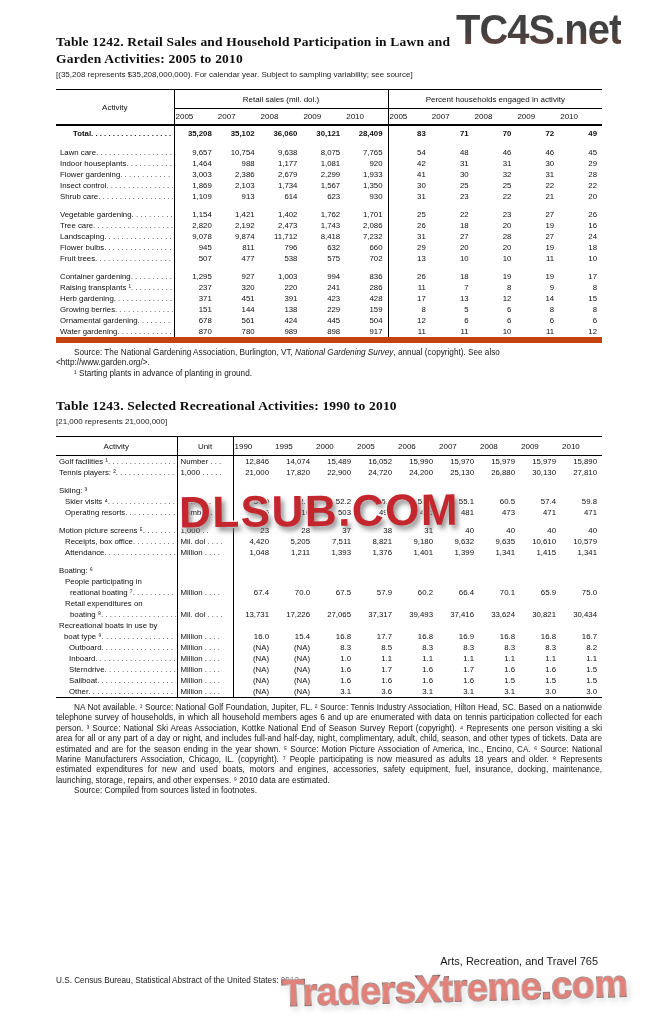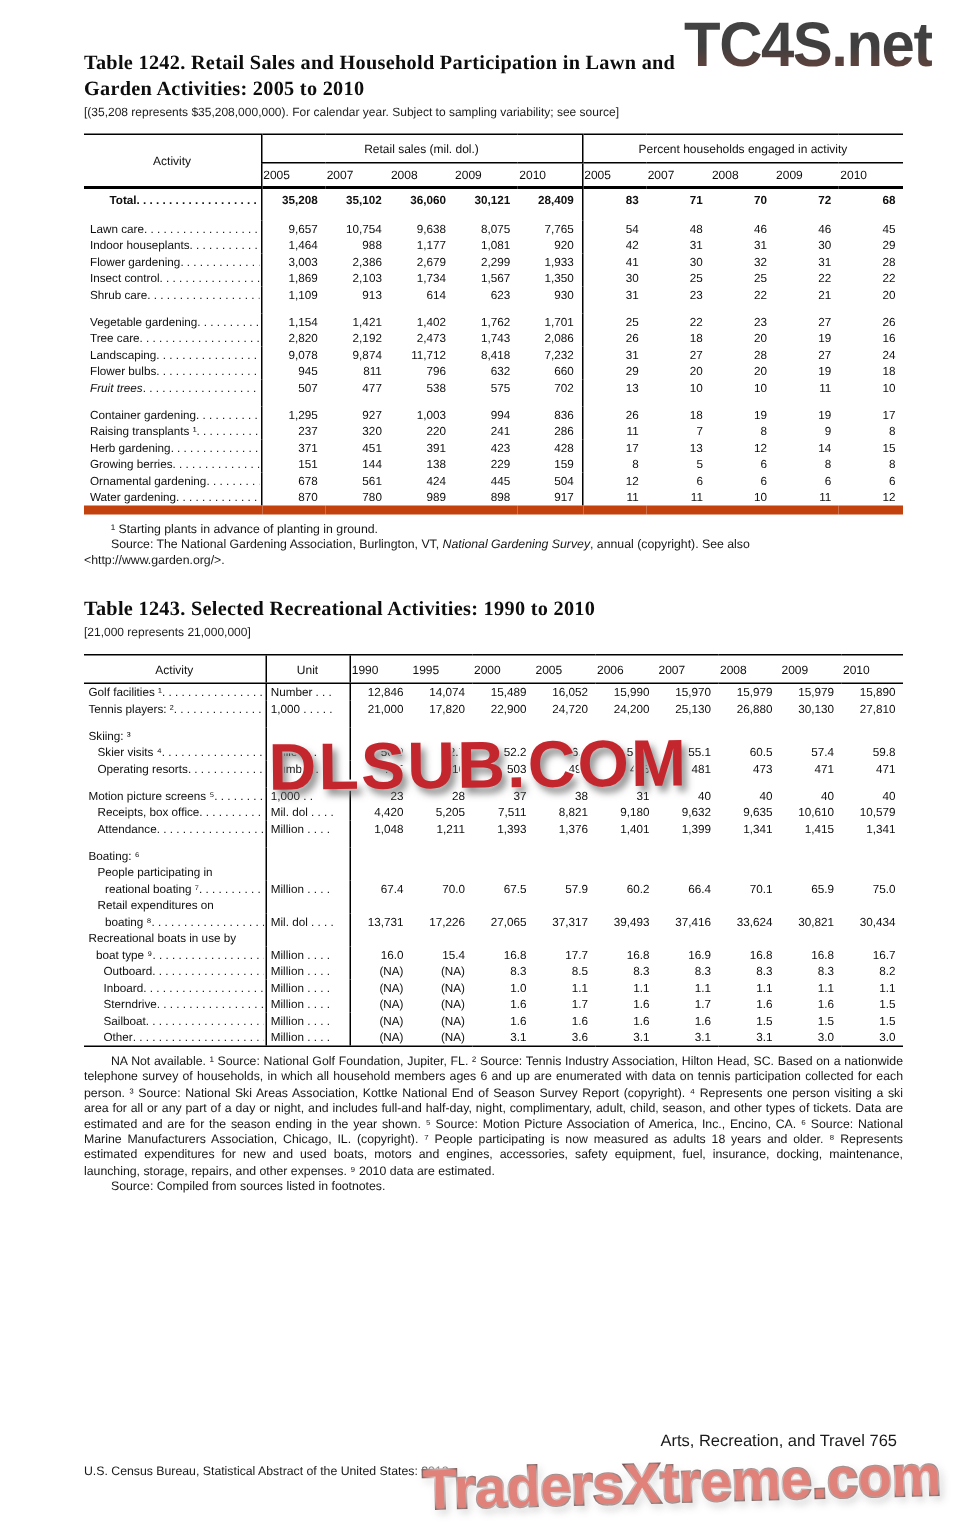--- a/index.html
+++ b/index.html
@@ -118,21 +118,21 @@
             </td>
             <td class="num bl">35,208</td>
             <td class="num">35,102</td>
             <td class="num">36,060</td>
             <td class="num">30,121</td>
             <td class="num">28,409</td>
             <td class="num bl">83</td>
             <td class="num">71</td>
             <td class="num">70</td>
             <td class="num">72</td>
-            <td class="num">68</td>
+            <td class="num">49</td>
           </tr>
           <tr class="spacer">
             <td class="lbl"></td>
             <td class="bl" colspan="5"></td>
             <td class="bl" colspan="5"></td>
           </tr>
           <tr class="r">
             <td class="lbl">
               <span class="cellflex">
                 <span class="lt" style="padding-left: 3px;">Lawn care</span>
@@ -295,21 +295,21 @@
             <td class="num">660</td>
             <td class="num bl">29</td>
             <td class="num">20</td>
             <td class="num">20</td>
             <td class="num">19</td>
             <td class="num">18</td>
           </tr>
           <tr class="r">
             <td class="lbl">
               <span class="cellflex">
-                <span class="lt" style="padding-left: 3px; font-style: italic;">Fruit trees</span>
+                <span class="lt" style="padding-left: 3px;">Fruit trees</span>
                 <span class="dots"></span>
               </span>
             </td>
             <td class="num bl">507</td>
             <td class="num">477</td>
             <td class="num">538</td>
             <td class="num">575</td>
             <td class="num">702</td>
             <td class="num bl">13</td>
             <td class="num">10</td>
@@ -426,22 +426,22 @@
             <td class="num bb">917</td>
             <td class="num bl bb">11</td>
             <td class="num bb">11</td>
             <td class="num bb">10</td>
             <td class="num bb">11</td>
             <td class="num bb">12</td>
           </tr>
         </tbody>
       </table>
     <div class="fnblock" id="fn1242">
+        <p class="fnp"><span>Source: The National Gardening Association, Burlington, VT, </span><i>National Gardening Survey</i><span>, annual (copyright). See also</span><br><span>&lt;http://www.garden.org/&gt;.</span></p>
         <p class="fnp">¹ Starting plants in advance of planting in ground.</p>
-        <p class="fnp"><span>Source: The National Gardening Association, Burlington, VT, </span><i>National Gardening Survey</i><span>, annual (copyright). See also</span><br><span>&lt;http://www.garden.org/&gt;.</span></p>
       </div>
   </section>
 
   <section class="sec" style="top:397px">
     <h2 class="tbl-title">Table 1243. Selected Recreational Activities: 1990 to 2010</h2>
     <p class="bracket">[21,000 represents 21,000,000]</p>
     <table class="stat" id="t1243">
         <colgroup>
           <col style="width: 121px;">
           <col style="width: 56px;">

